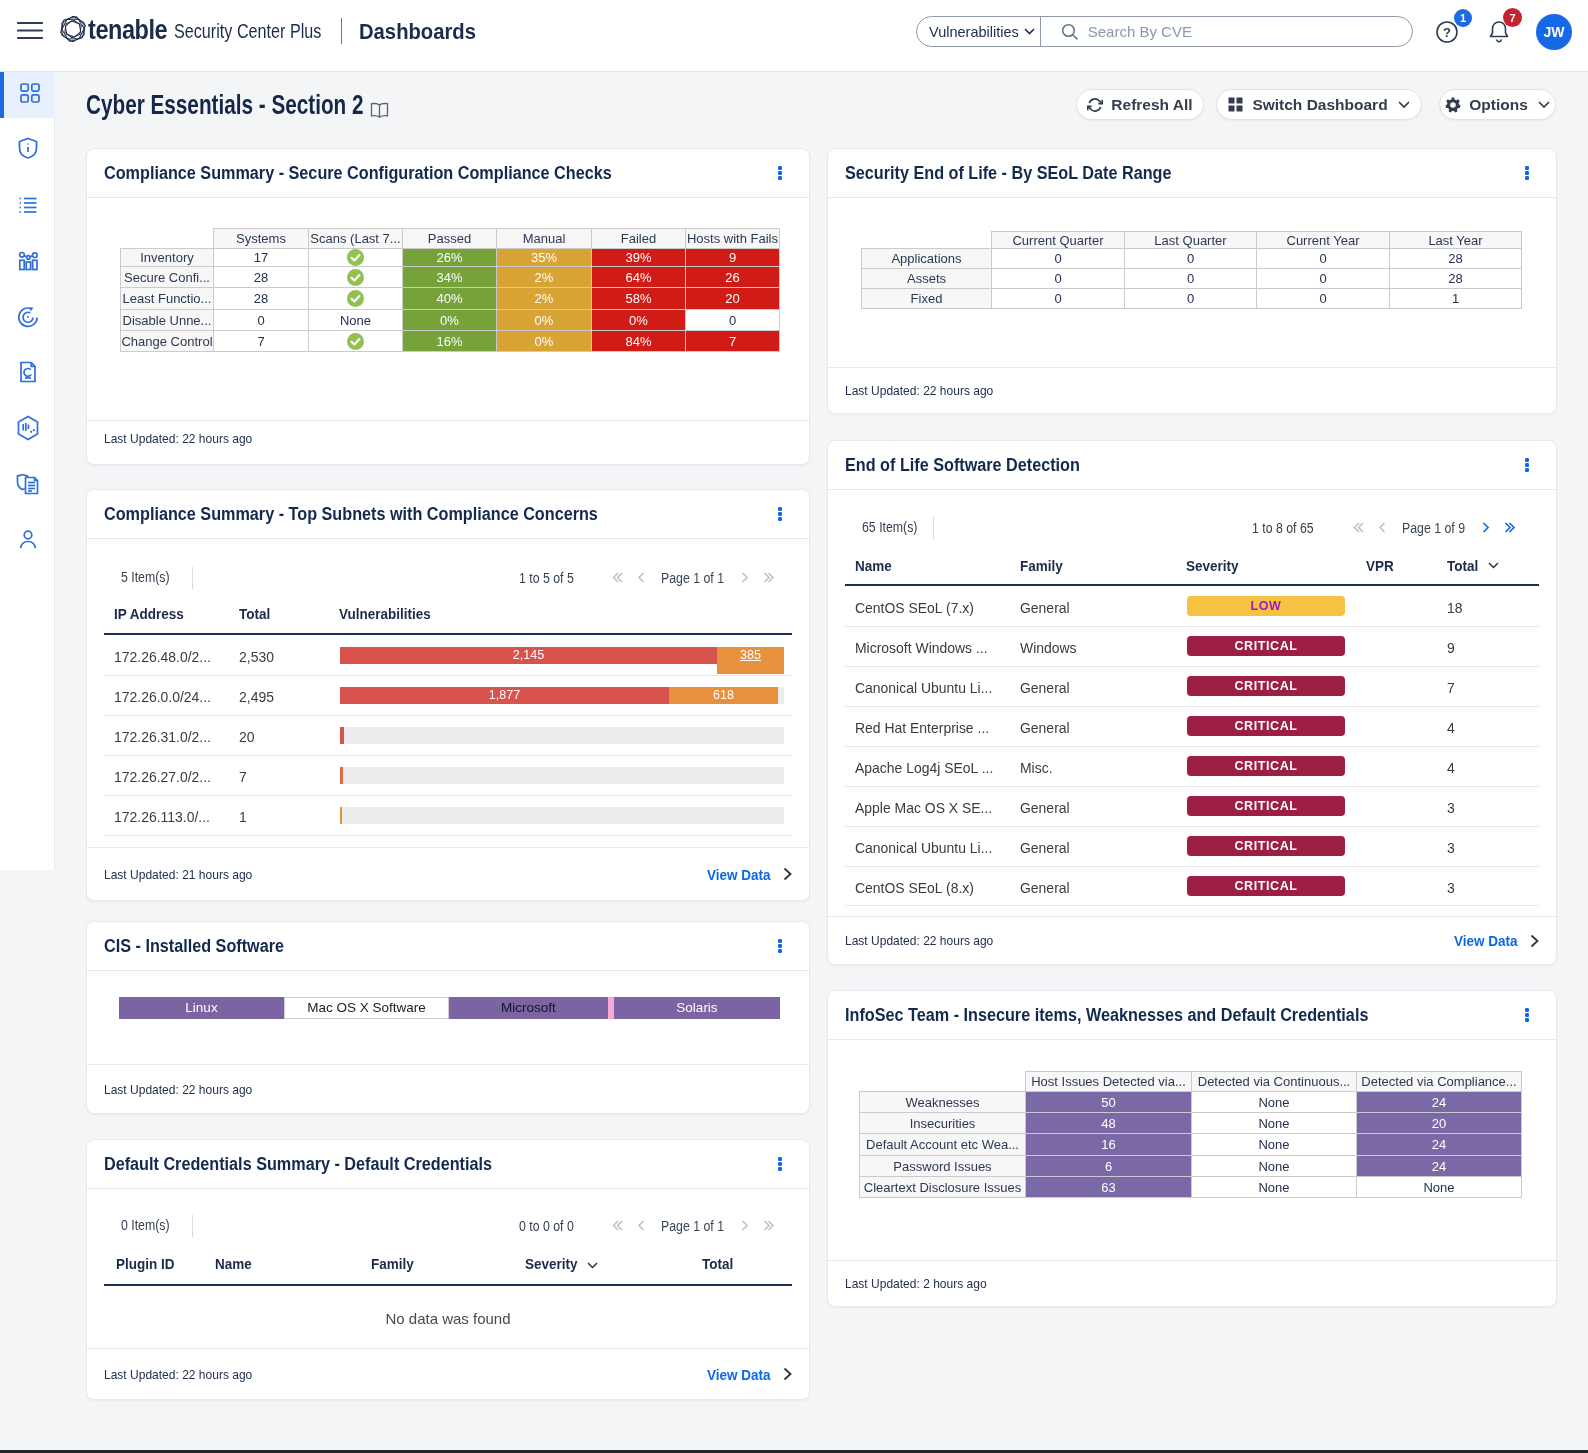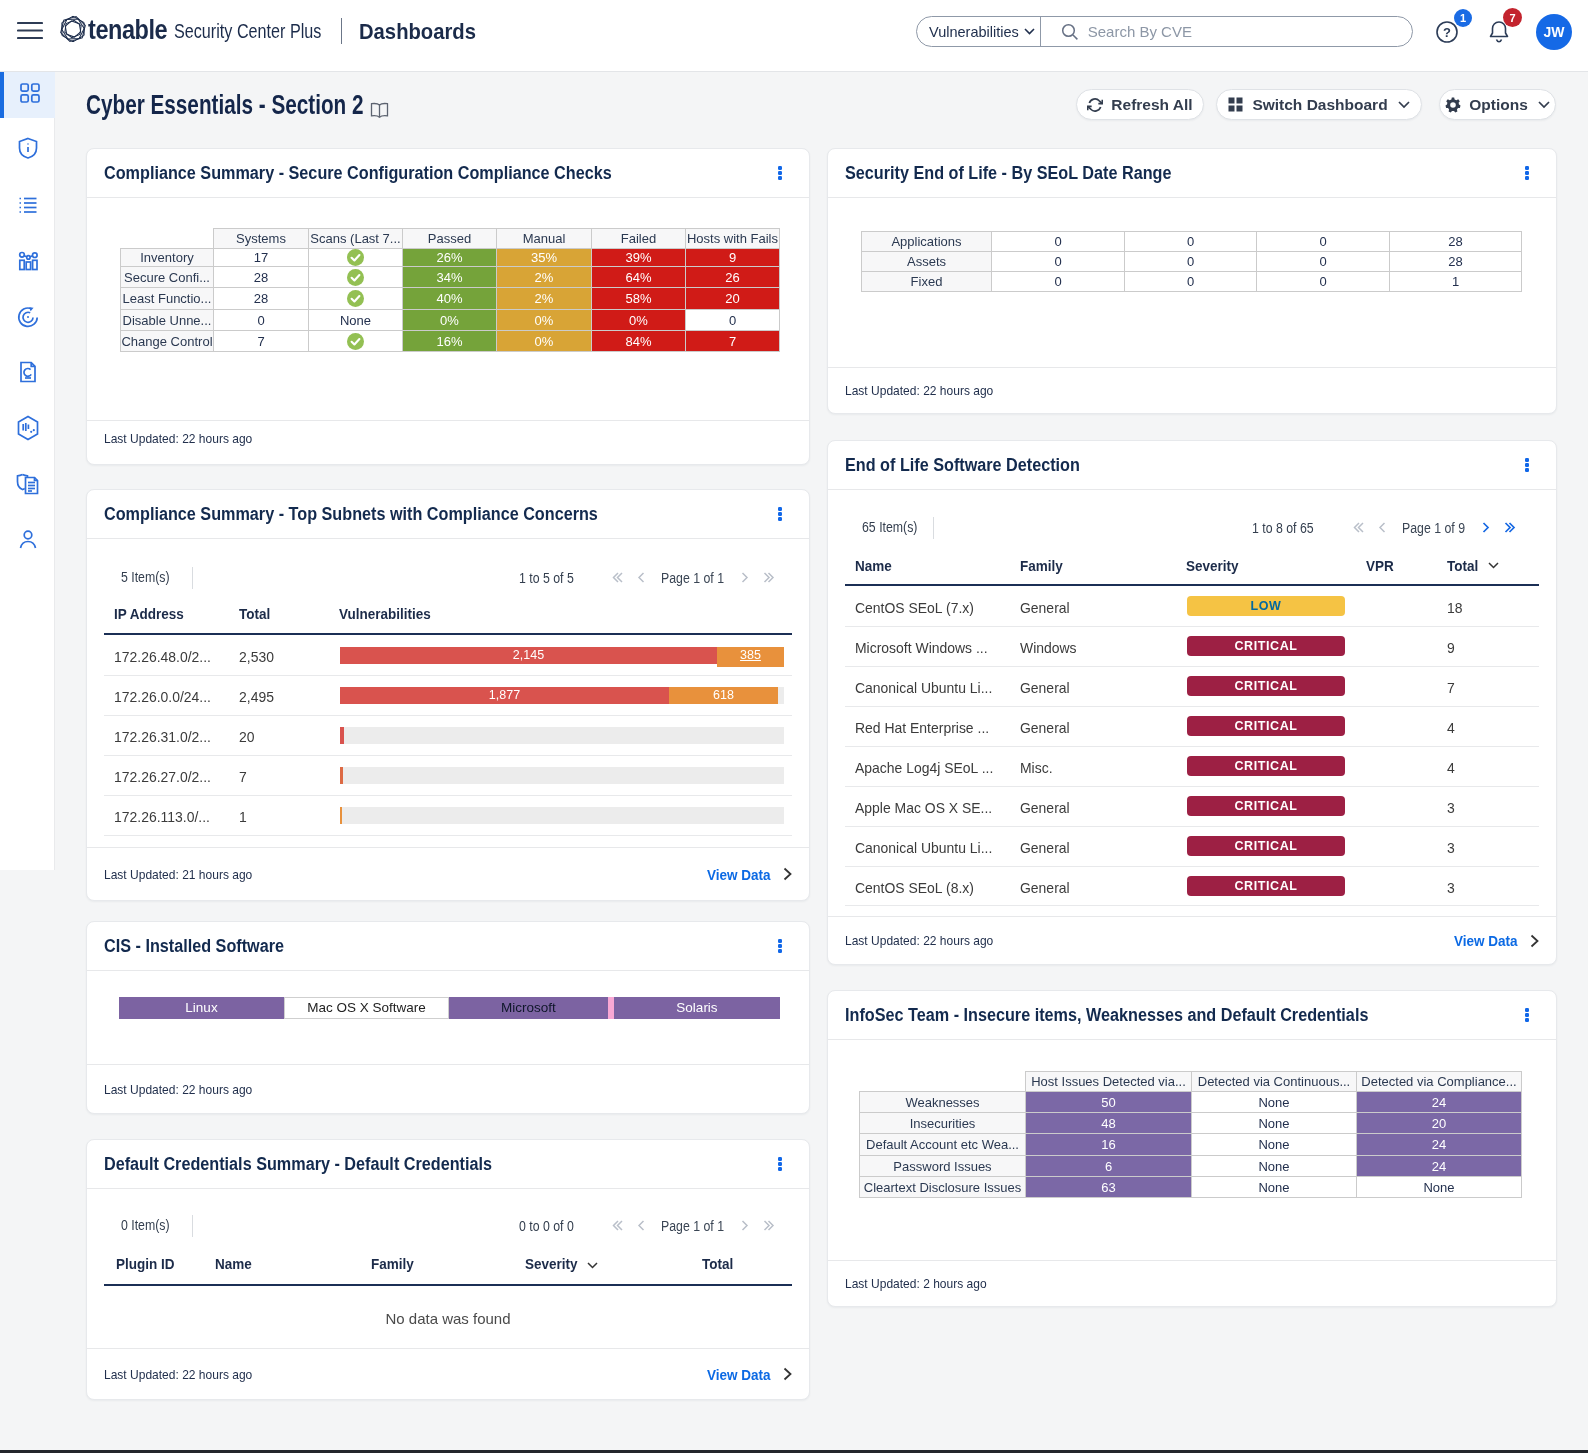--- a/index.html
+++ b/index.html
@@ -26,21 +26,21 @@
   table.mx { border-collapse:collapse; position:absolute; table-layout:fixed; }
   table.mx td { border:1px solid #cbcbcb; font-size:13px; text-align:center; color:#23304e; padding:0; }
   table.mx td.hd { background:#f7f7f8; color:#2b3951; }
   table.mx td.lbl { background:#f7f7f8; color:#2b3951; }
   table.mx td.none { border:none; background:transparent; }
   .lh { position:absolute; font-size:15px; font-weight:bold; color:#1c2b49; transform:scaleX(.9); transform-origin:left center; }
   .lrow-sep { position:absolute; left:17px; right:17px; border-top:1px solid #e8e9eb; }
   .cell { position:absolute; font-size:15px; color:#3b3b3b; white-space:nowrap; transform:scaleX(.93); transform-origin:left center; }
   .badge { position:absolute; width:158px; height:20px; border-radius:4px; font-size:12.5px; font-weight:bold; letter-spacing:.6px; display:flex; align-items:center; justify-content:center; }
   .b-crit { background:#9d2044; color:#fff; }
-  .b-low { background:#f5c344; color:#0369a1; }
+  .b-low { background:#f5c344; color:#a21caf; }
   svg { display:block; }
 </style>
 </head>
 <body>
 
 <div class="topbar">
   <svg width="26" height="20" viewBox="0 0 26 20" style="position:absolute;left:17px;top:21px">
     <g stroke="#2e3c55" stroke-width="2.2" stroke-linecap="round">
       <line x1="1" y1="2" x2="25" y2="2"></line>
         <line x1="1" y1="9.5" x2="25" y2="9.5"></line>
@@ -339,21 +339,21 @@
   </div>
   <div class="lh" style="left:27px;top:115px;">IP Address</div>
   <div class="lh" style="left:152px;top:115px;">Total</div>
   <div class="lh" style="left:252px;top:115px;">Vulnerabilities</div>
   <div style="position:absolute;left:17px;right:17px;top:143px;border-top:2px solid #1b2f55;"></div>
 
   <div class="cell" style="left:27px;top:158px;">172.26.48.0/2...</div>
   <div class="cell" style="left:152px;top:158px;">2,530</div>
   <div style="position:absolute;left:253px;top:157px;width:444px;height:17px;background:#701a75;font-size:12.5px;color:#fff;border-radius:7px;">
       <span style="position:absolute;left:0;top:0;height:17px;width:377px;background:#d9534e;text-align:center;line-height:17px;">2,145</span>
-      <span style="position:absolute;left:377px;top:0;height:20px;width:67px;background:#e8913c;text-align:center;line-height:17px;text-decoration:underline;">385</span>
+      <span style="position:absolute;left:377px;top:0;height:27px;width:67px;background:#e8913c;text-align:center;line-height:17px;text-decoration:underline;">385</span>
     </div>
   <div class="lrow-sep" style="top:185px;"></div>
   <div class="cell" style="left:27px;top:198px;">172.26.0.0/24...</div>
   <div class="cell" style="left:152px;top:198px;">2,495</div>
   <div style="position:absolute;left:253px;top:197px;width:444px;height:17px;background:#ececec;font-size:12.5px;color:#fff;">
       <span style="position:absolute;left:0;top:0;height:17px;width:329px;background:#d9534e;text-align:center;line-height:17px;">1,877</span>
       <span style="position:absolute;left:329px;top:0;height:17px;width:109px;background:#e8913c;text-align:center;line-height:17px;">618</span>
     </div>
   <div class="lrow-sep" style="top:225px;"></div>
   <div class="cell" style="left:27px;top:238px;">172.26.31.0/2...</div>
@@ -455,20 +455,27 @@
   <div class="chead-line"></div>
   <table class="mx" style="left:33px;top:82px;width:660px;">
     <colgroup>
         <col style="width:130px">
         <col style="width:133px">
         <col style="width:132px">
         <col style="width:133px">
         <col style="width:132px">
       </colgroup>
     <tbody>
+        <tr style="height:17px;">
+          <td class="none"></td>
+          <td class="hd">Current Quarter</td>
+          <td class="hd">Last Quarter</td>
+          <td class="hd">Current Year</td>
+          <td class="hd">Last Year</td>
+        </tr>
     <tr style="height:20px;">
           <td class="lbl">Applications</td>
           <td>0</td>
           <td>0</td>
           <td>0</td>
           <td>28</td>
         </tr>
     <tr style="height:20px;">
           <td class="lbl">Assets</td>
           <td>0</td>

